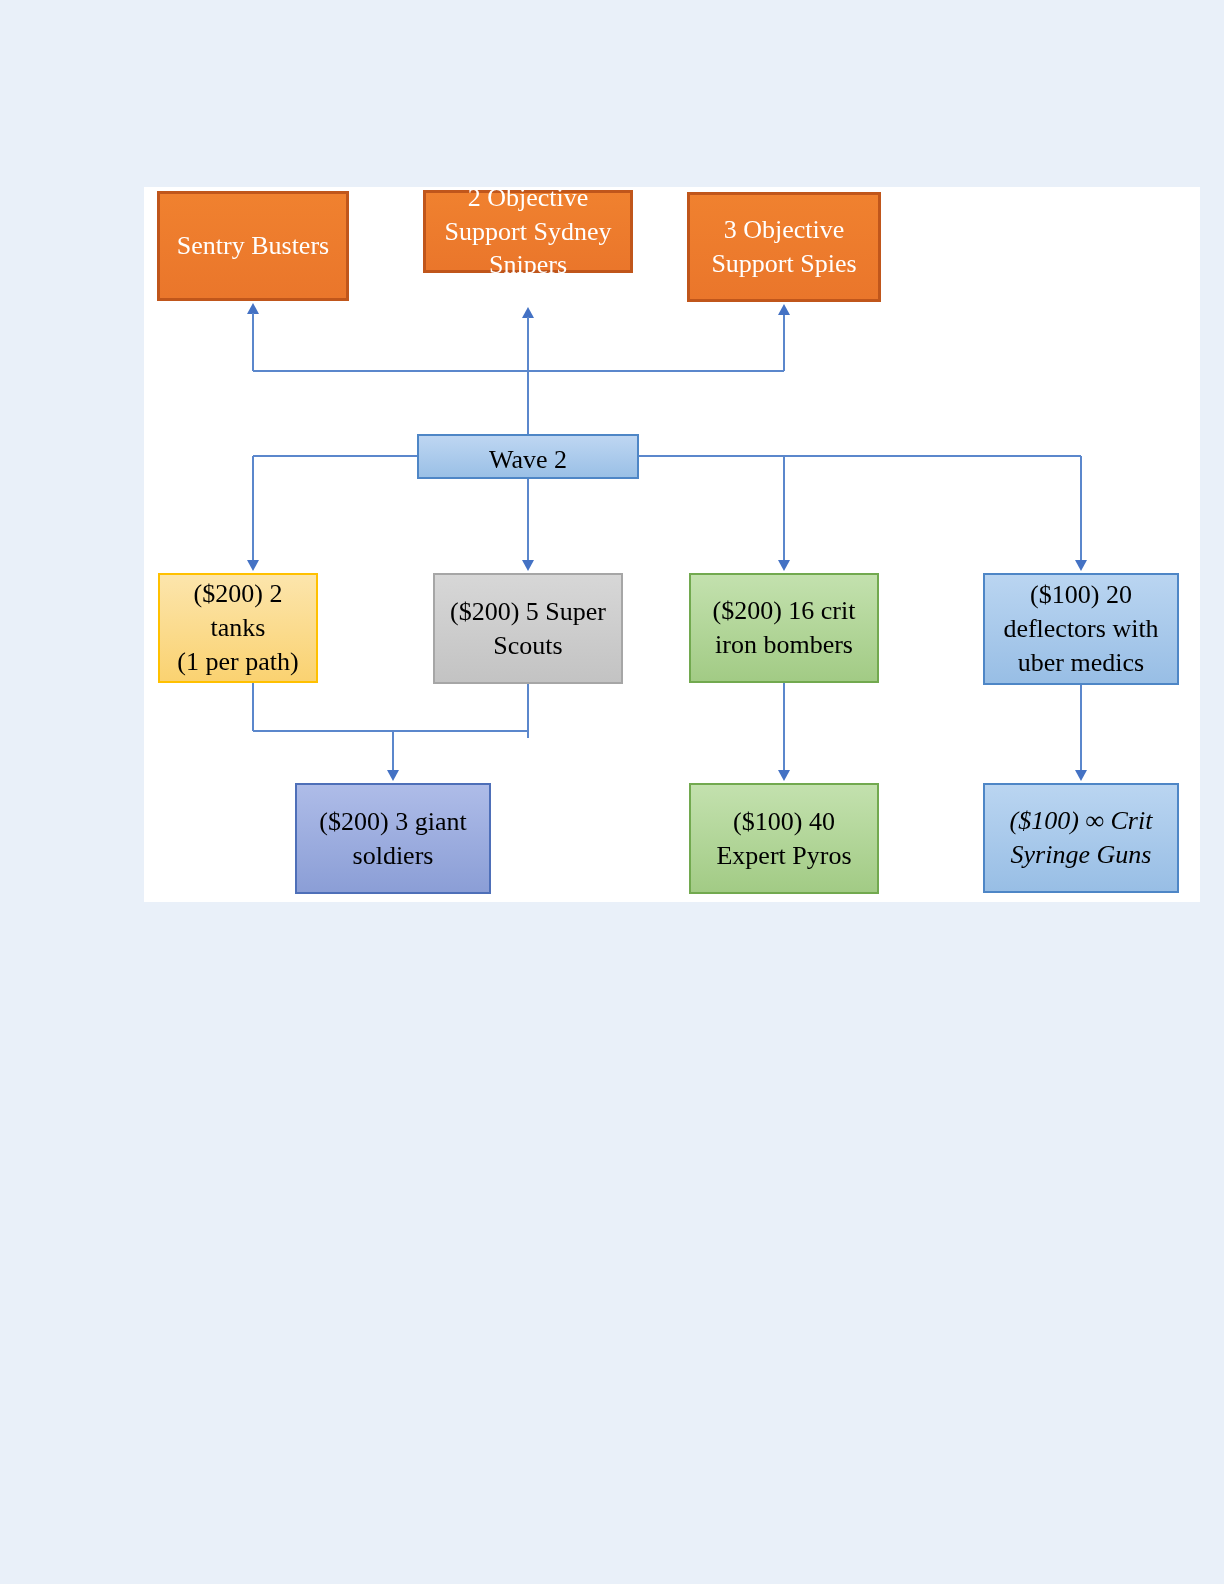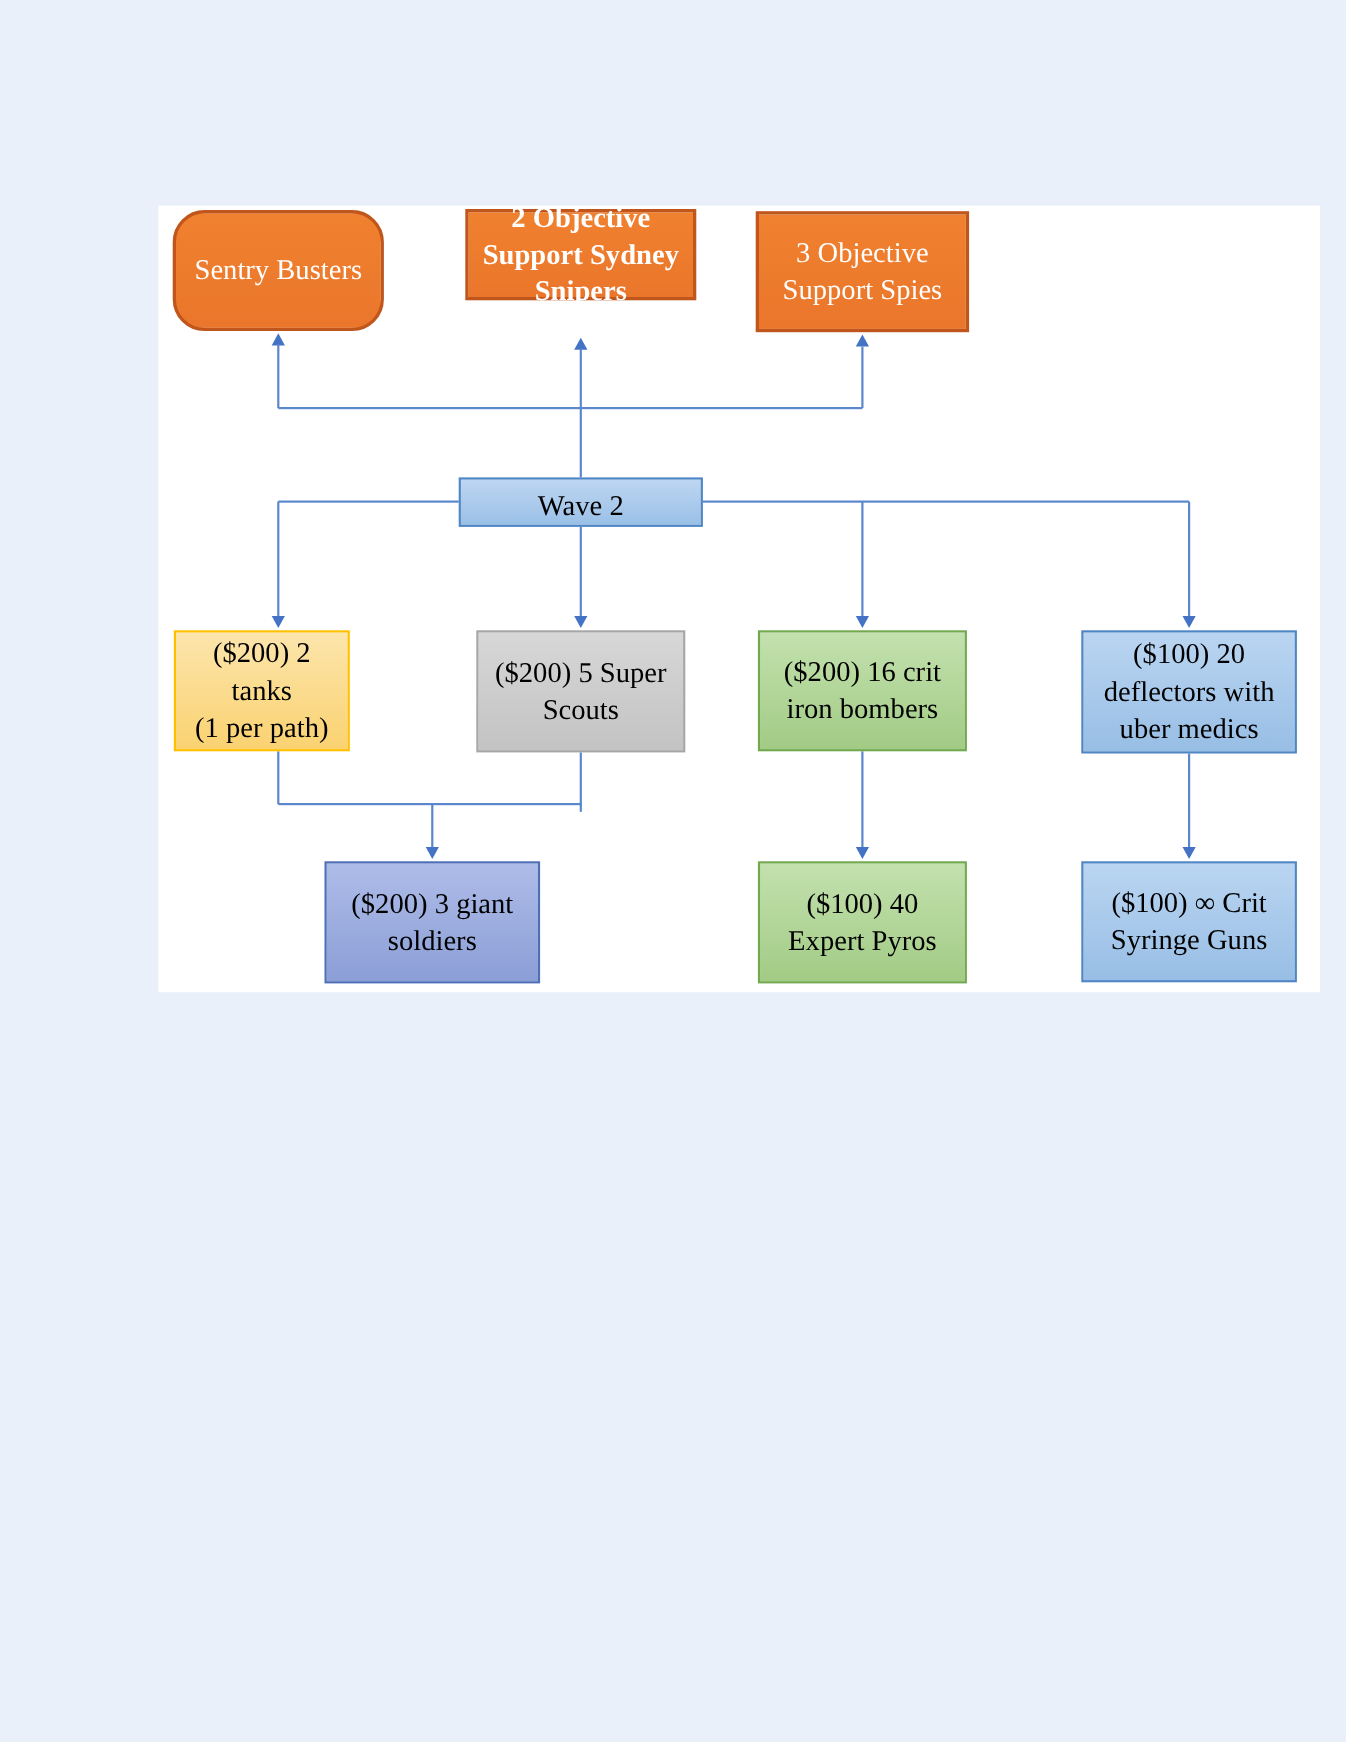--- a/index.html
+++ b/index.html
@@ -91,24 +91,24 @@
   <div class="vline" style="left:252px;top:683px;height:48px;"></div>
   <div class="vline" style="left:527px;top:684px;height:54px;"></div>
   <div class="hline" style="left:253px;top:730px;width:276px;"></div>
   <div class="vline" style="left:392px;top:731px;height:39px;"></div>
   <div class="arr down" style="left:387px;top:770px;"></div>
   <div class="vline" style="left:783px;top:683px;height:87px;"></div>
   <div class="arr down" style="left:778px;top:770px;"></div>
   <div class="vline" style="left:1080px;top:685px;height:85px;"></div>
   <div class="arr down" style="left:1075px;top:770px;"></div>
 
-  <div class="node orange" style="left:157px;top:191px;width:192px;height:110px;border-radius:29px;">
+  <div class="node orange" style="left:157px;top:191px;width:192px;height:110px;">
     <span class="label">Sentry Busters</span>
   </div>
-  <div class="node orange" style="left:423px;top:190px;width:210px;height:83px;font-weight:bold;">
+  <div class="node orange" style="left:423px;top:190px;width:210px;height:83px;">
     <span class="label">2 Objective
 Support Sydney
 Snipers</span>
   </div>
   <div class="node orange" style="left:687px;top:192px;width:194px;height:110px;">
     <span class="label">3 Objective
 Support Spies</span>
   </div>
 
   <div class="node wave" style="left:417px;top:434px;width:222px;height:45px;">
@@ -134,17 +134,17 @@
   </div>
 
   <div class="node purple" style="left:295px;top:783px;width:196px;height:111px;">
     <span class="label">($200) 3 giant
 soldiers</span>
   </div>
   <div class="node green" style="left:689px;top:783px;width:190px;height:111px;">
     <span class="label">($100) 40
 Expert Pyros</span>
   </div>
-  <div class="node blue" style="left:983px;top:783px;width:196px;height:110px;">
+  <div class="node blue" style="left:983px;top:783px;width:196px;height:110px;font-style:italic;">
     <span class="label">($100) ∞ Crit
 Syringe Guns</span>
   </div>
 </div>
 
 </body></html>

